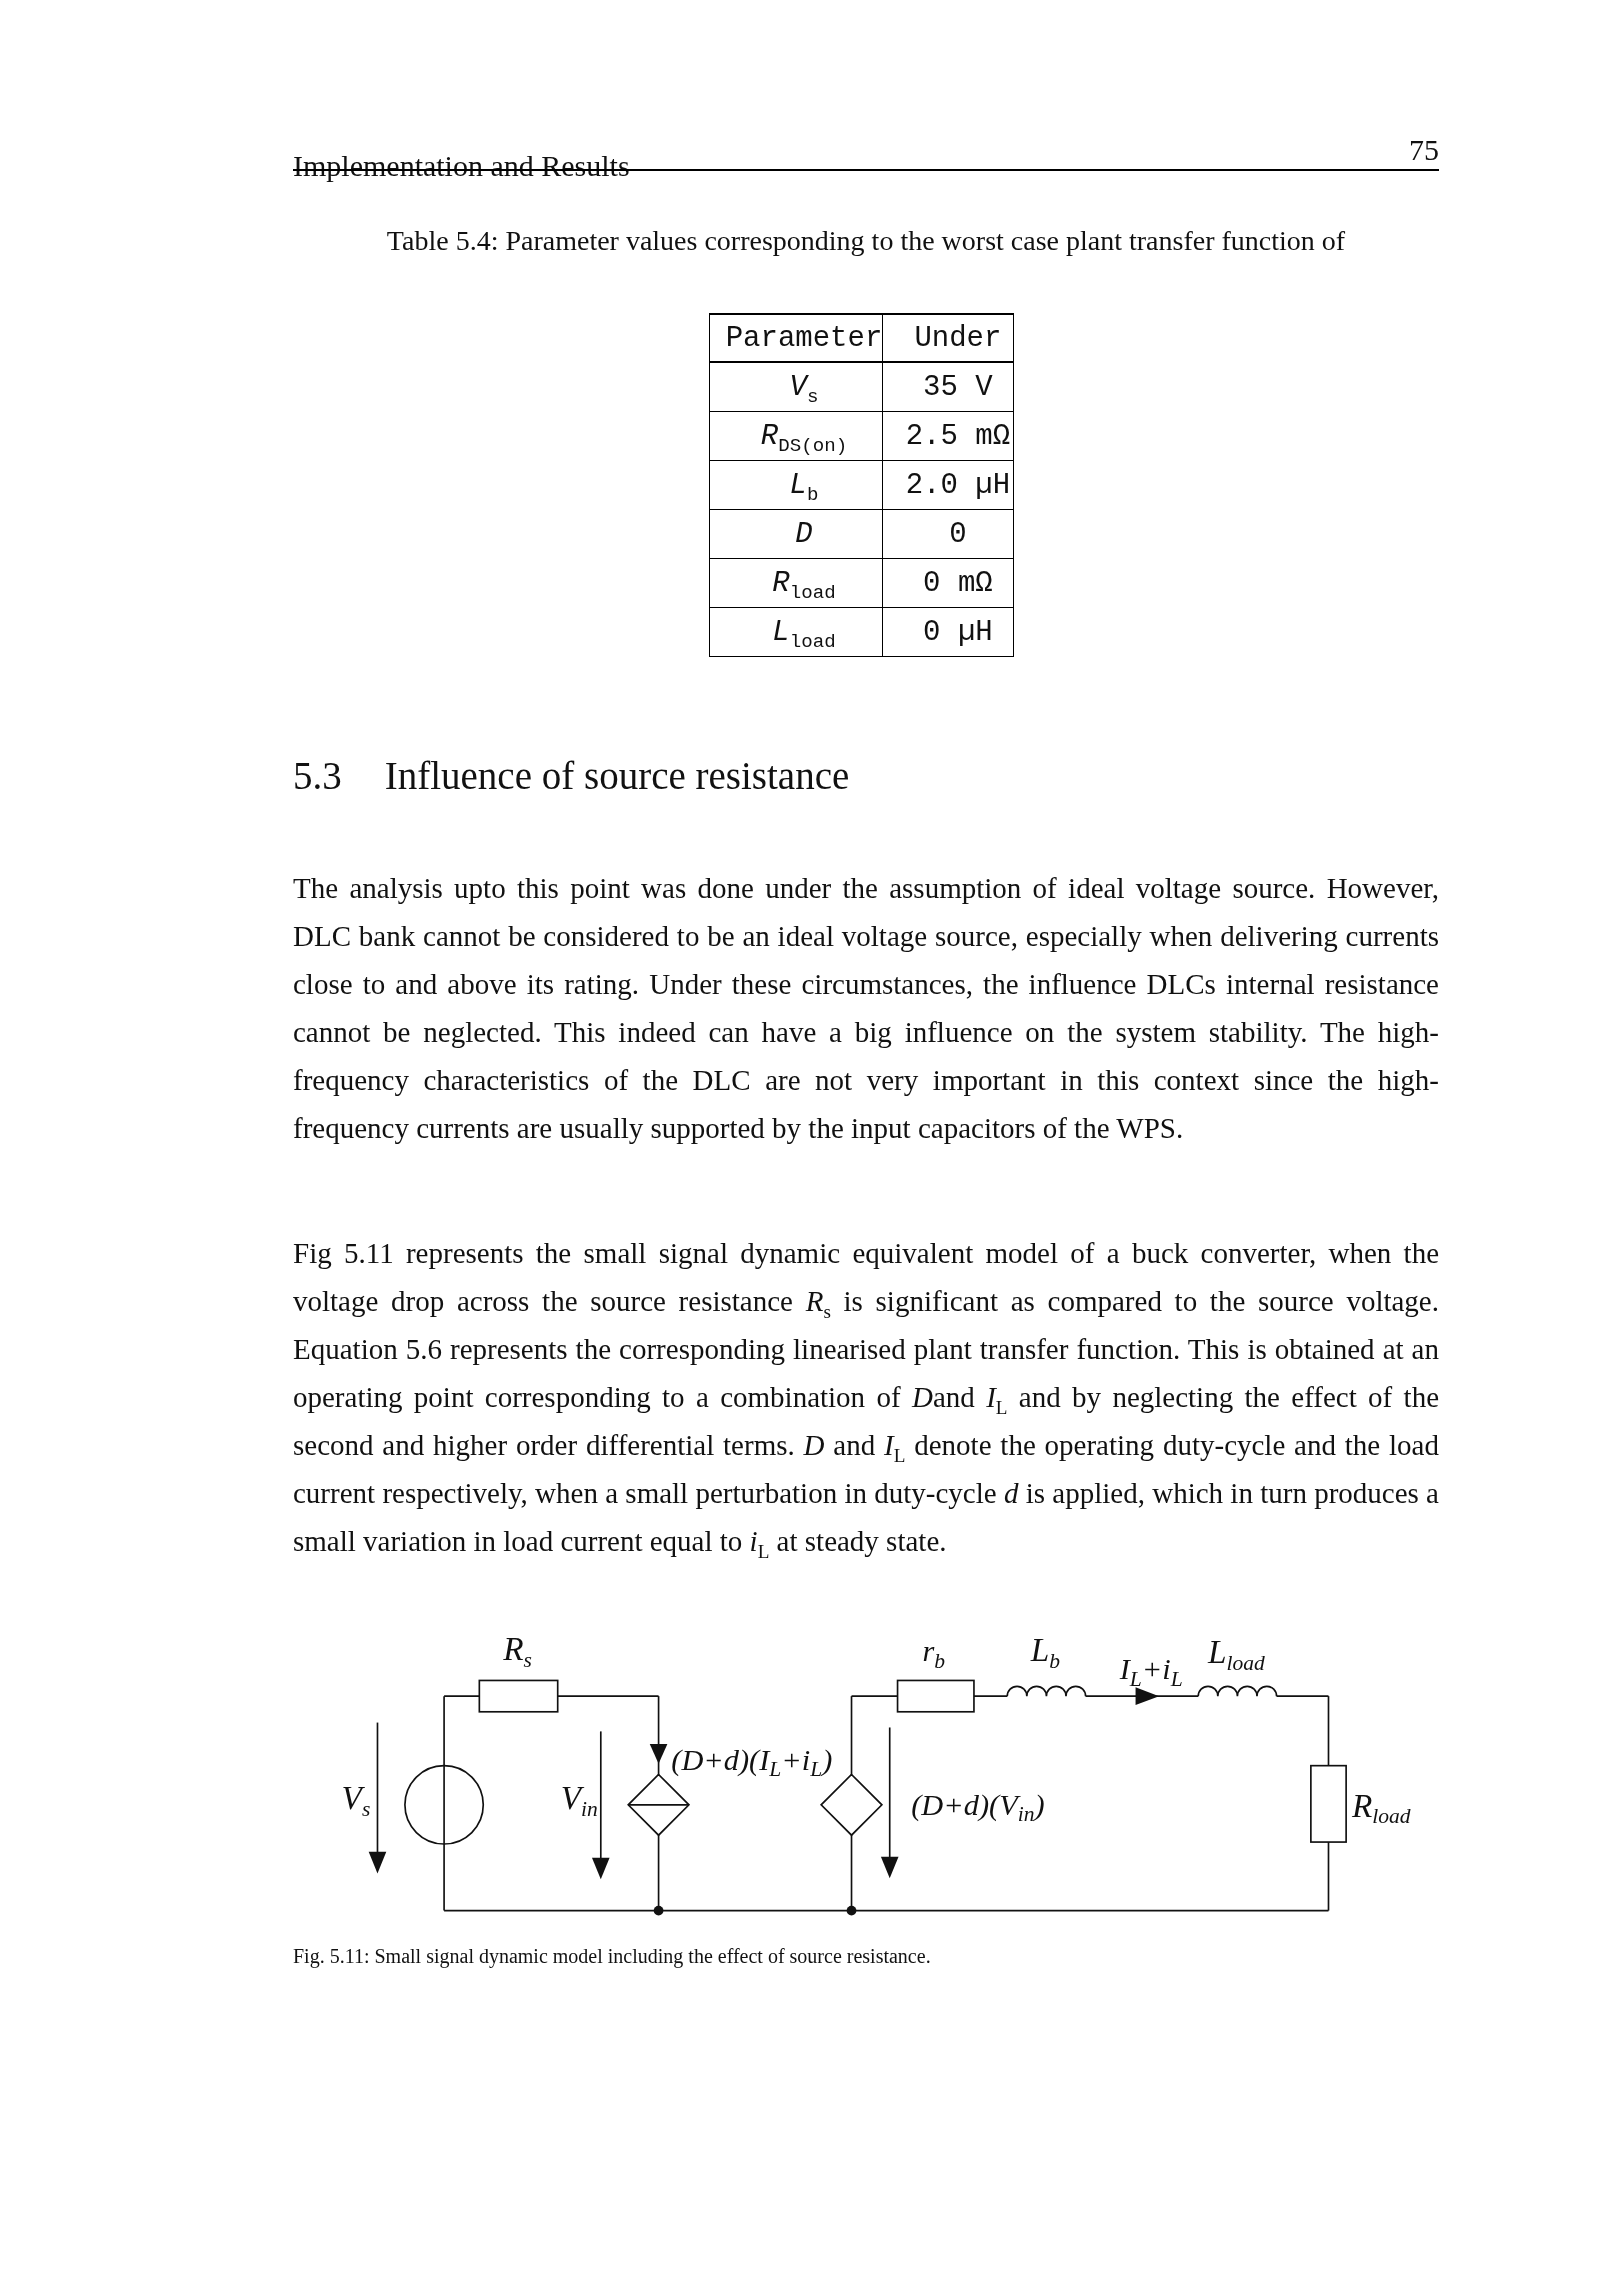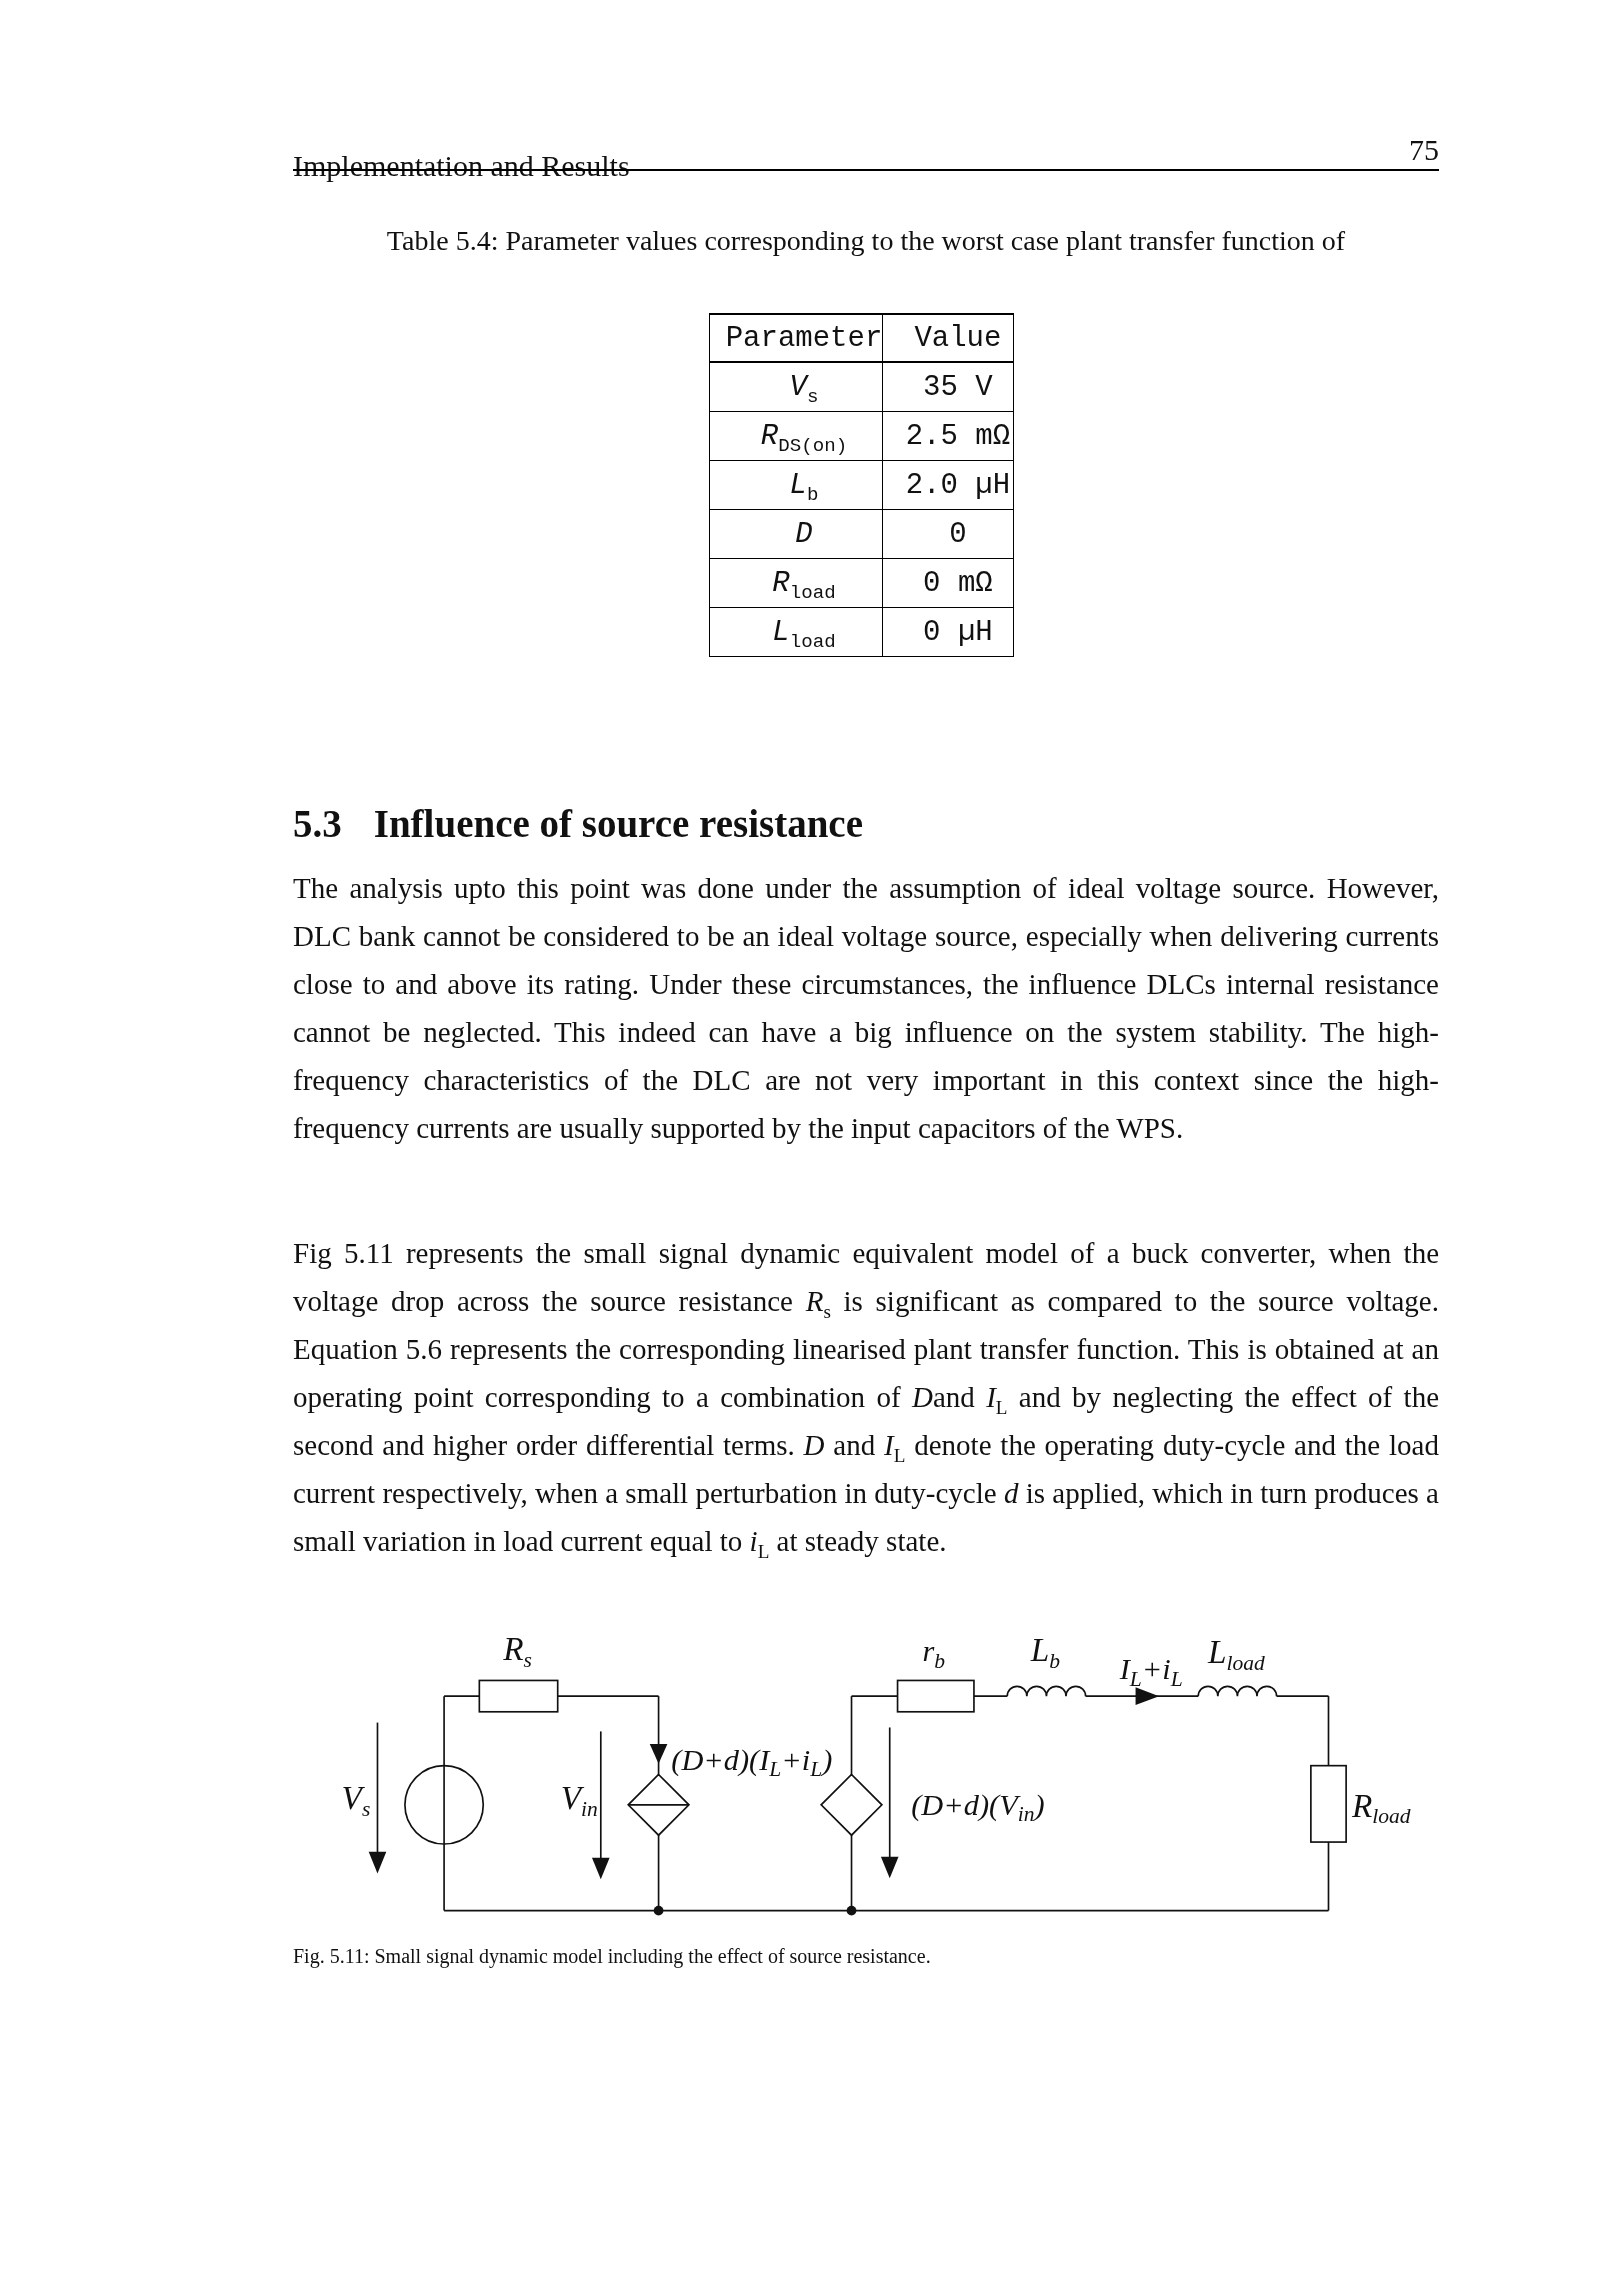--- a/index.html
+++ b/index.html
@@ -33,21 +33,21 @@
     font-weight:normal;
     vertical-align:middle;
     white-space:nowrap;
     font-family:Liberation Mono, monospace;
   }
   table.params .c1{width:151px;}
   table.params .c2{width:110px;padding-left:19.6px;}
   table.params tr.head th{border-top:2.9px solid #000;border-bottom:2.9px solid #000;height:46px;}
   sub.rm{font-style:normal;font-size:0.66em;line-height:0;}
   
-  .sec-head{left:293px;top:753px;display:flex;gap:32px;font-size:39px;font-weight:bold;margin-top:48px;}
+  .sec-head{left:293px;top:753px;display:flex;gap:43px;font-size:39px;font-weight:normal;}
   
   .body-par{
     left:293px;width:1146px;
     font-size:29px;line-height:48px;
     text-align:justify;
   }
   .p1{top:864px;}
   .p2{top:1229px;}
   .body-par i{font-style:italic;}
   
@@ -69,21 +69,21 @@
   <div class="abs hdr-rule"></div>
 
   <div class="abs tbl-caption">
     <span>Table 5.4: Parameter values corresponding to the worst case plant transfer function of</span>
   </div>
 
   <table class="abs params">
     <tbody>
         <tr class="head">
       <th class="c1">Parameter</th>
-      <th class="c2">Value</th>
+      <th class="c2">Under</th>
     </tr>
     <tr>
       <td class="c1"><i>V</i><sub class="rm">s</sub></td>
       <td class="c2">35 V</td>
     </tr>
     <tr>
       <td class="c1"><i>R</i><sub class="rm">DS(on)</sub></td>
       <td class="c2">2.5 mΩ</td>
     </tr>
     <tr>

